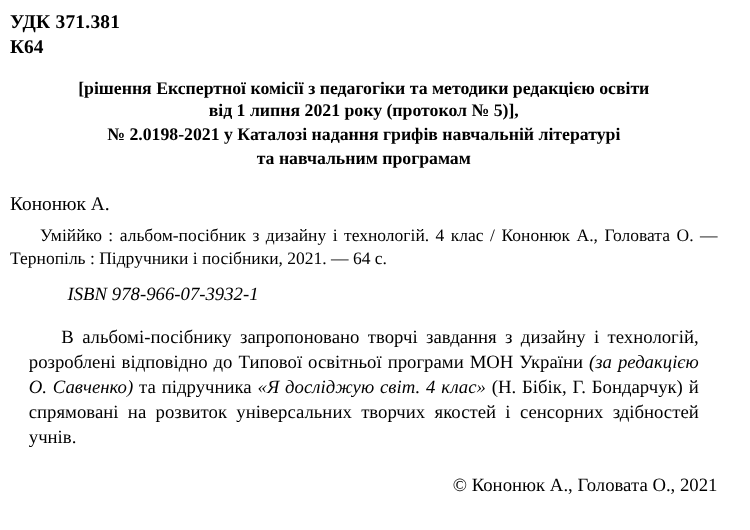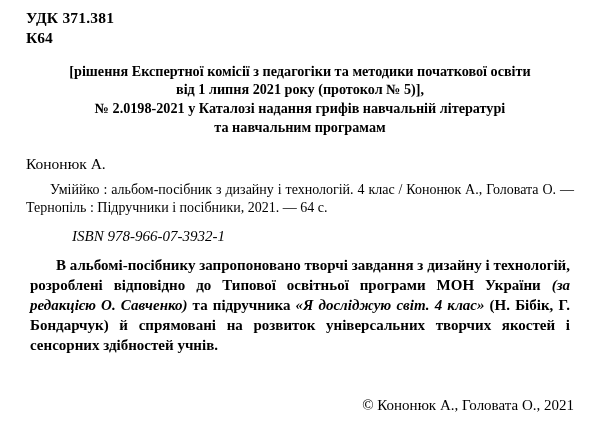--- a/index.html
+++ b/index.html
@@ -12,21 +12,21 @@
     background: #ffffff;
     font-family: "Liberation Serif", "DejaVu Serif", serif;
     color: #000000;
     overflow: hidden;
   }
   .page {
     position: relative;
     width: 600px;
     height: 424px;
     box-sizing: border-box;
-    padding: 8px 26px 0 26px;
+    padding: 8px 26px 0 8px;
   }
   .udk {
     font-weight: bold;
     font-size: 15.5px;
     line-height: 1.25;
     letter-spacing: 0.2px;
   }
   .udk-line2 {
     font-weight: bold;
     font-size: 15.5px;
@@ -64,48 +64,47 @@
     font-size: 15px;
     font-style: italic;
   }
   .annotation {
     margin-top: 10px;
     font-size: 15px;
     line-height: 1.34;
     text-align: justify;
   }
   .annotation p {
-    margin: 4px;
+    margin: 15px;
     text-indent: 26px;
-    font-weight: bold;
   }
   .annotation p + p {
     margin-top: 9px;
   }
   em {
     font-style: italic;
   }
   .copyright {
     position: absolute;
     right: 26px;
-    bottom: 10px;
+    bottom: 26px;
     font-size: 15px;
     white-space: nowrap;
   }
 </style>
 </head>
 <body>
 
 <div class="page">
 
   <div class="udk">УДК 371.381</div>
   <div class="udk-line2">К64</div>
 
   <div class="approval">
-    <div>[рішення Експертної комісії з педагогіки та методики початкової освіти</div>
+    <div>[рішення Експертної комісії з педагогіки та методики редакцією освіти</div>
     <div>від 1 липня 2021 року (протокол № 5)],</div>
     <div>№ 2.0198-2021 у Каталозі надання грифів навчальній літературі</div>
     <div>та навчальним програмам</div>
   </div>
 
   <div class="author">Кононюк А.</div>
 
   <div class="desc"><span class="indent"></span><span>Уміййко : альбом-посібник з дизайну і технологій. 4 клас / Кононюк А., Головата О. — Тернопіль : Підручники і посібники, 2021. — 64 с.</span></div>
 
   <div class="isbn">ISBN 978-966-07-3932-1</div>

